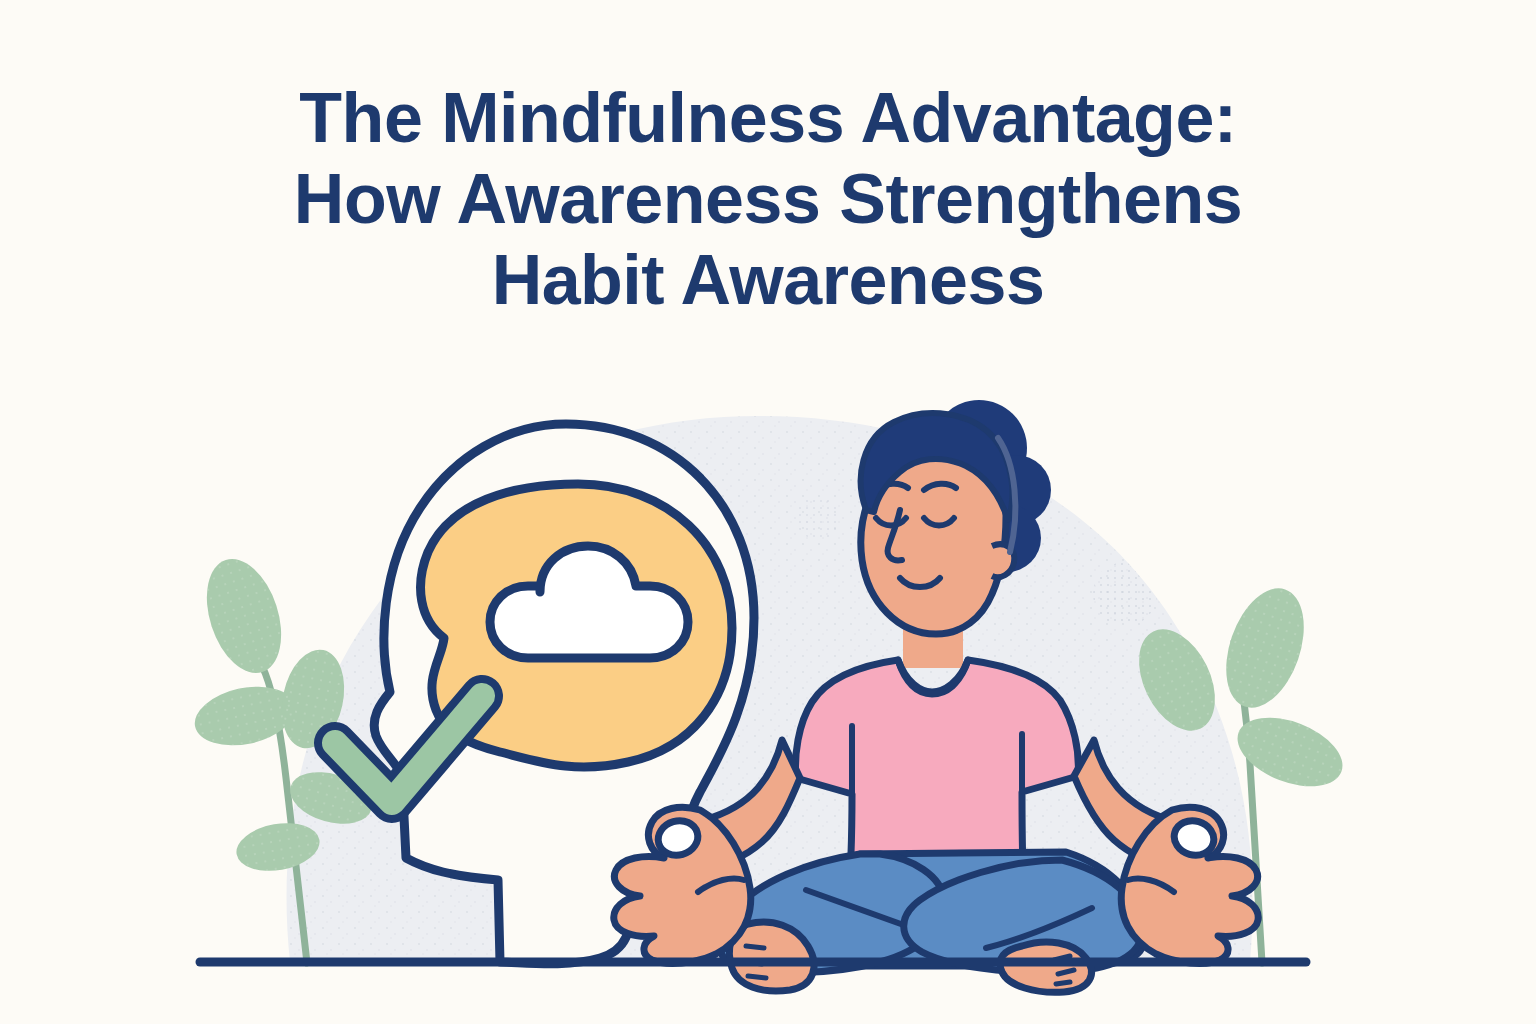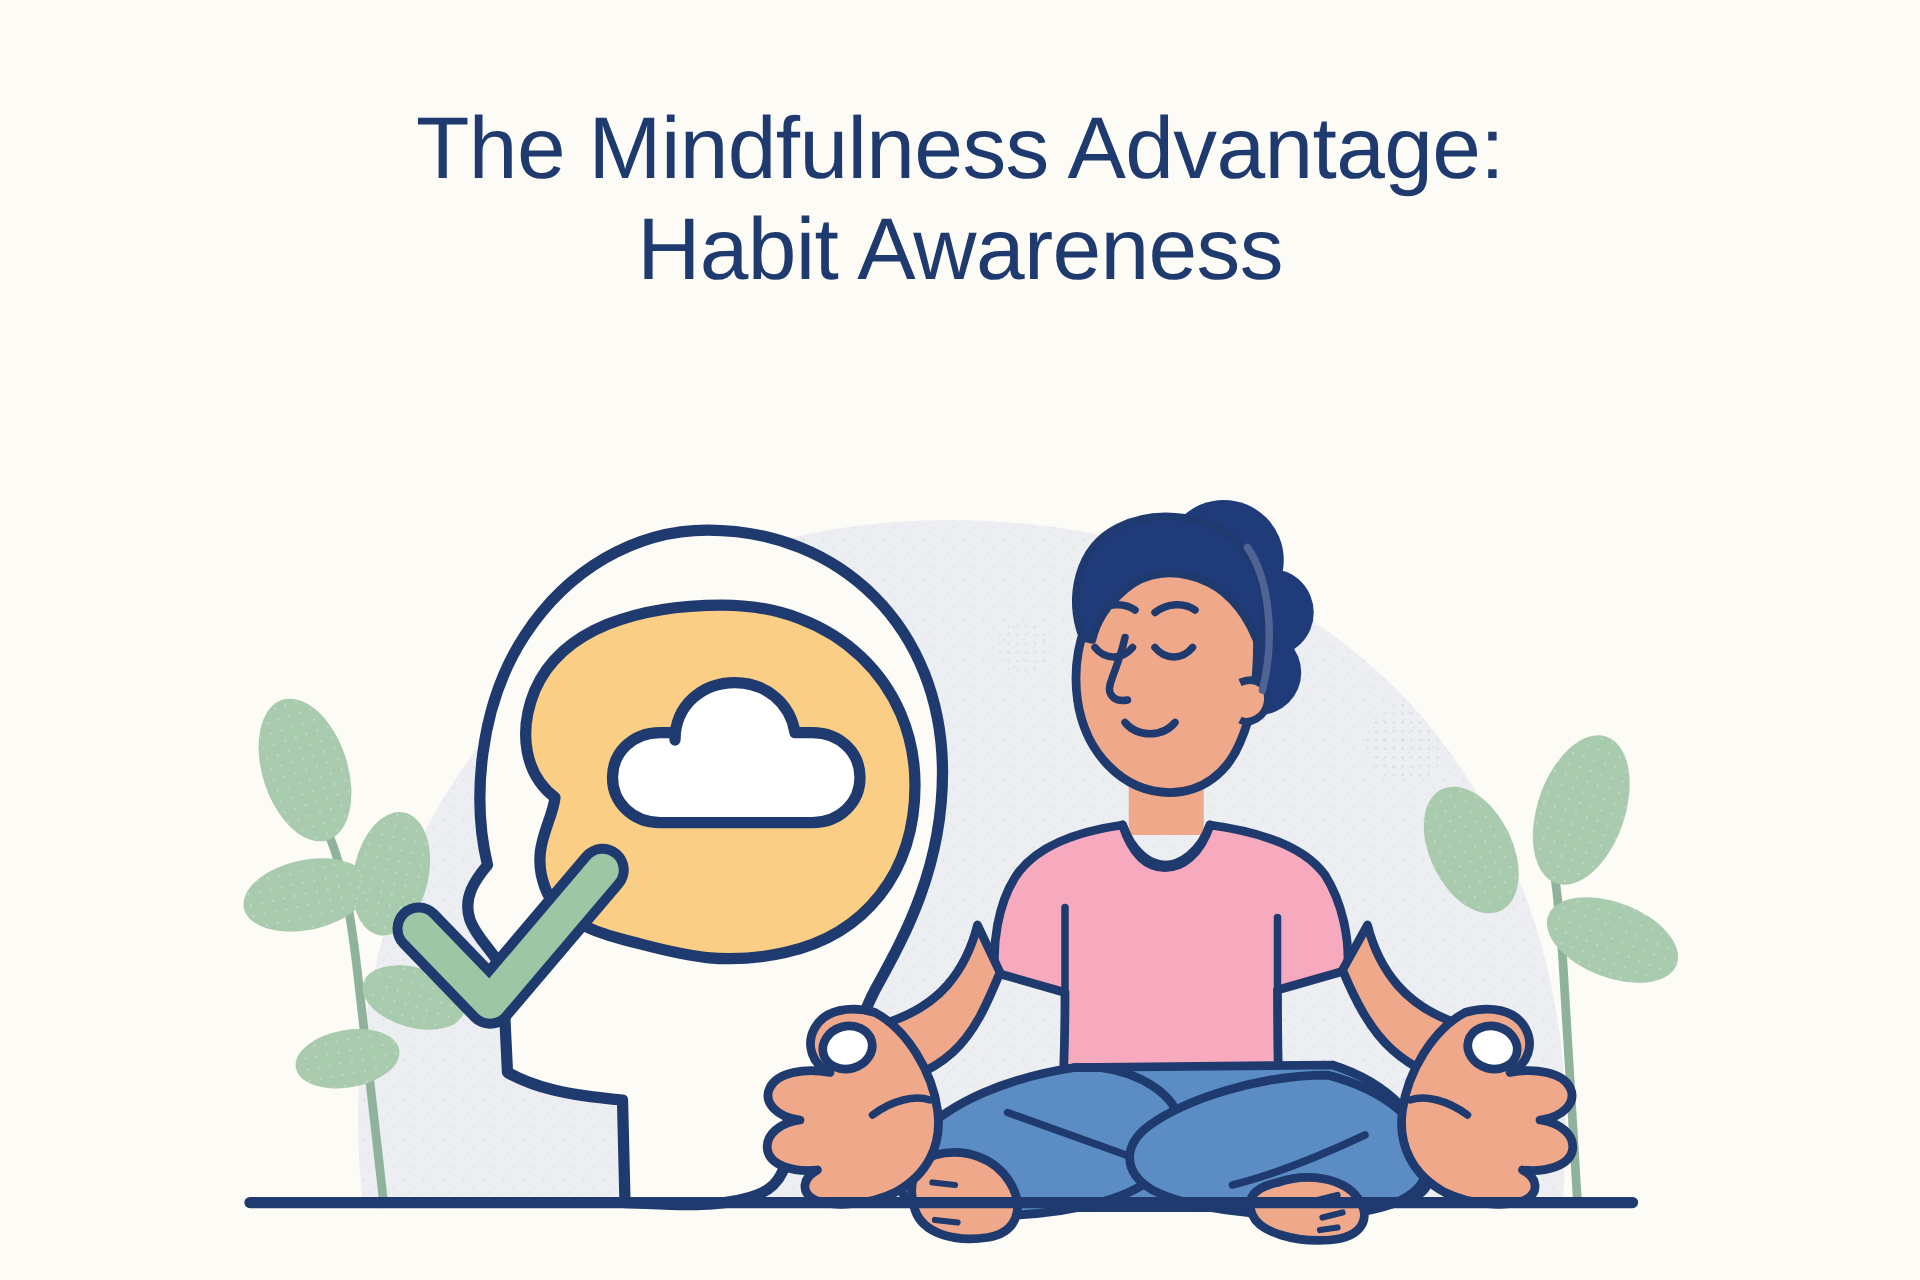--- a/index.html
+++ b/index.html
@@ -24,21 +24,21 @@
     position: absolute;
     top: 78px;
     left: 0;
     width: 1536px;
     text-align: center;
     padding: 0 110px;
   }
   .title-line {
     display: block;
     color: #1E3A6E;
-    font-weight: 400;
+    font-weight: 700;
     font-size: 70px;
     line-height: 1.16;
     letter-spacing: -0.5px;
     white-space: nowrap;
   }
   #art {
     position: absolute;
     top: 380px;
     left: 0;
     width: 1536px;
@@ -46,20 +46,21 @@
   }
   svg.scene { display: block; width: 1536px; height: 644px; }
 </style>
 </head>
 <body>
 
 <div id="page">
 
   <div id="title-block">
     <span class="title-line">The Mindfulness Advantage:</span>
+    <span class="title-line">How Awareness Strengthens</span>
     <span class="title-line">Habit Awareness</span>
   </div>
 
   <div id="art">
     <svg class="scene" viewBox="0 0 1536 644" xmlns="http://www.w3.org/2000/svg">
       <defs>
         <pattern id="speckle" width="16" height="16" patternUnits="userSpaceOnUse">
           <circle cx="3" cy="4" r="0.9" fill="#c9cfd8" opacity="0.5"></circle>
           <circle cx="11" cy="10" r="0.8" fill="#c9cfd8" opacity="0.45"></circle>
           <circle cx="7" cy="14" r="0.7" fill="#c9cfd8" opacity="0.4"></circle>

